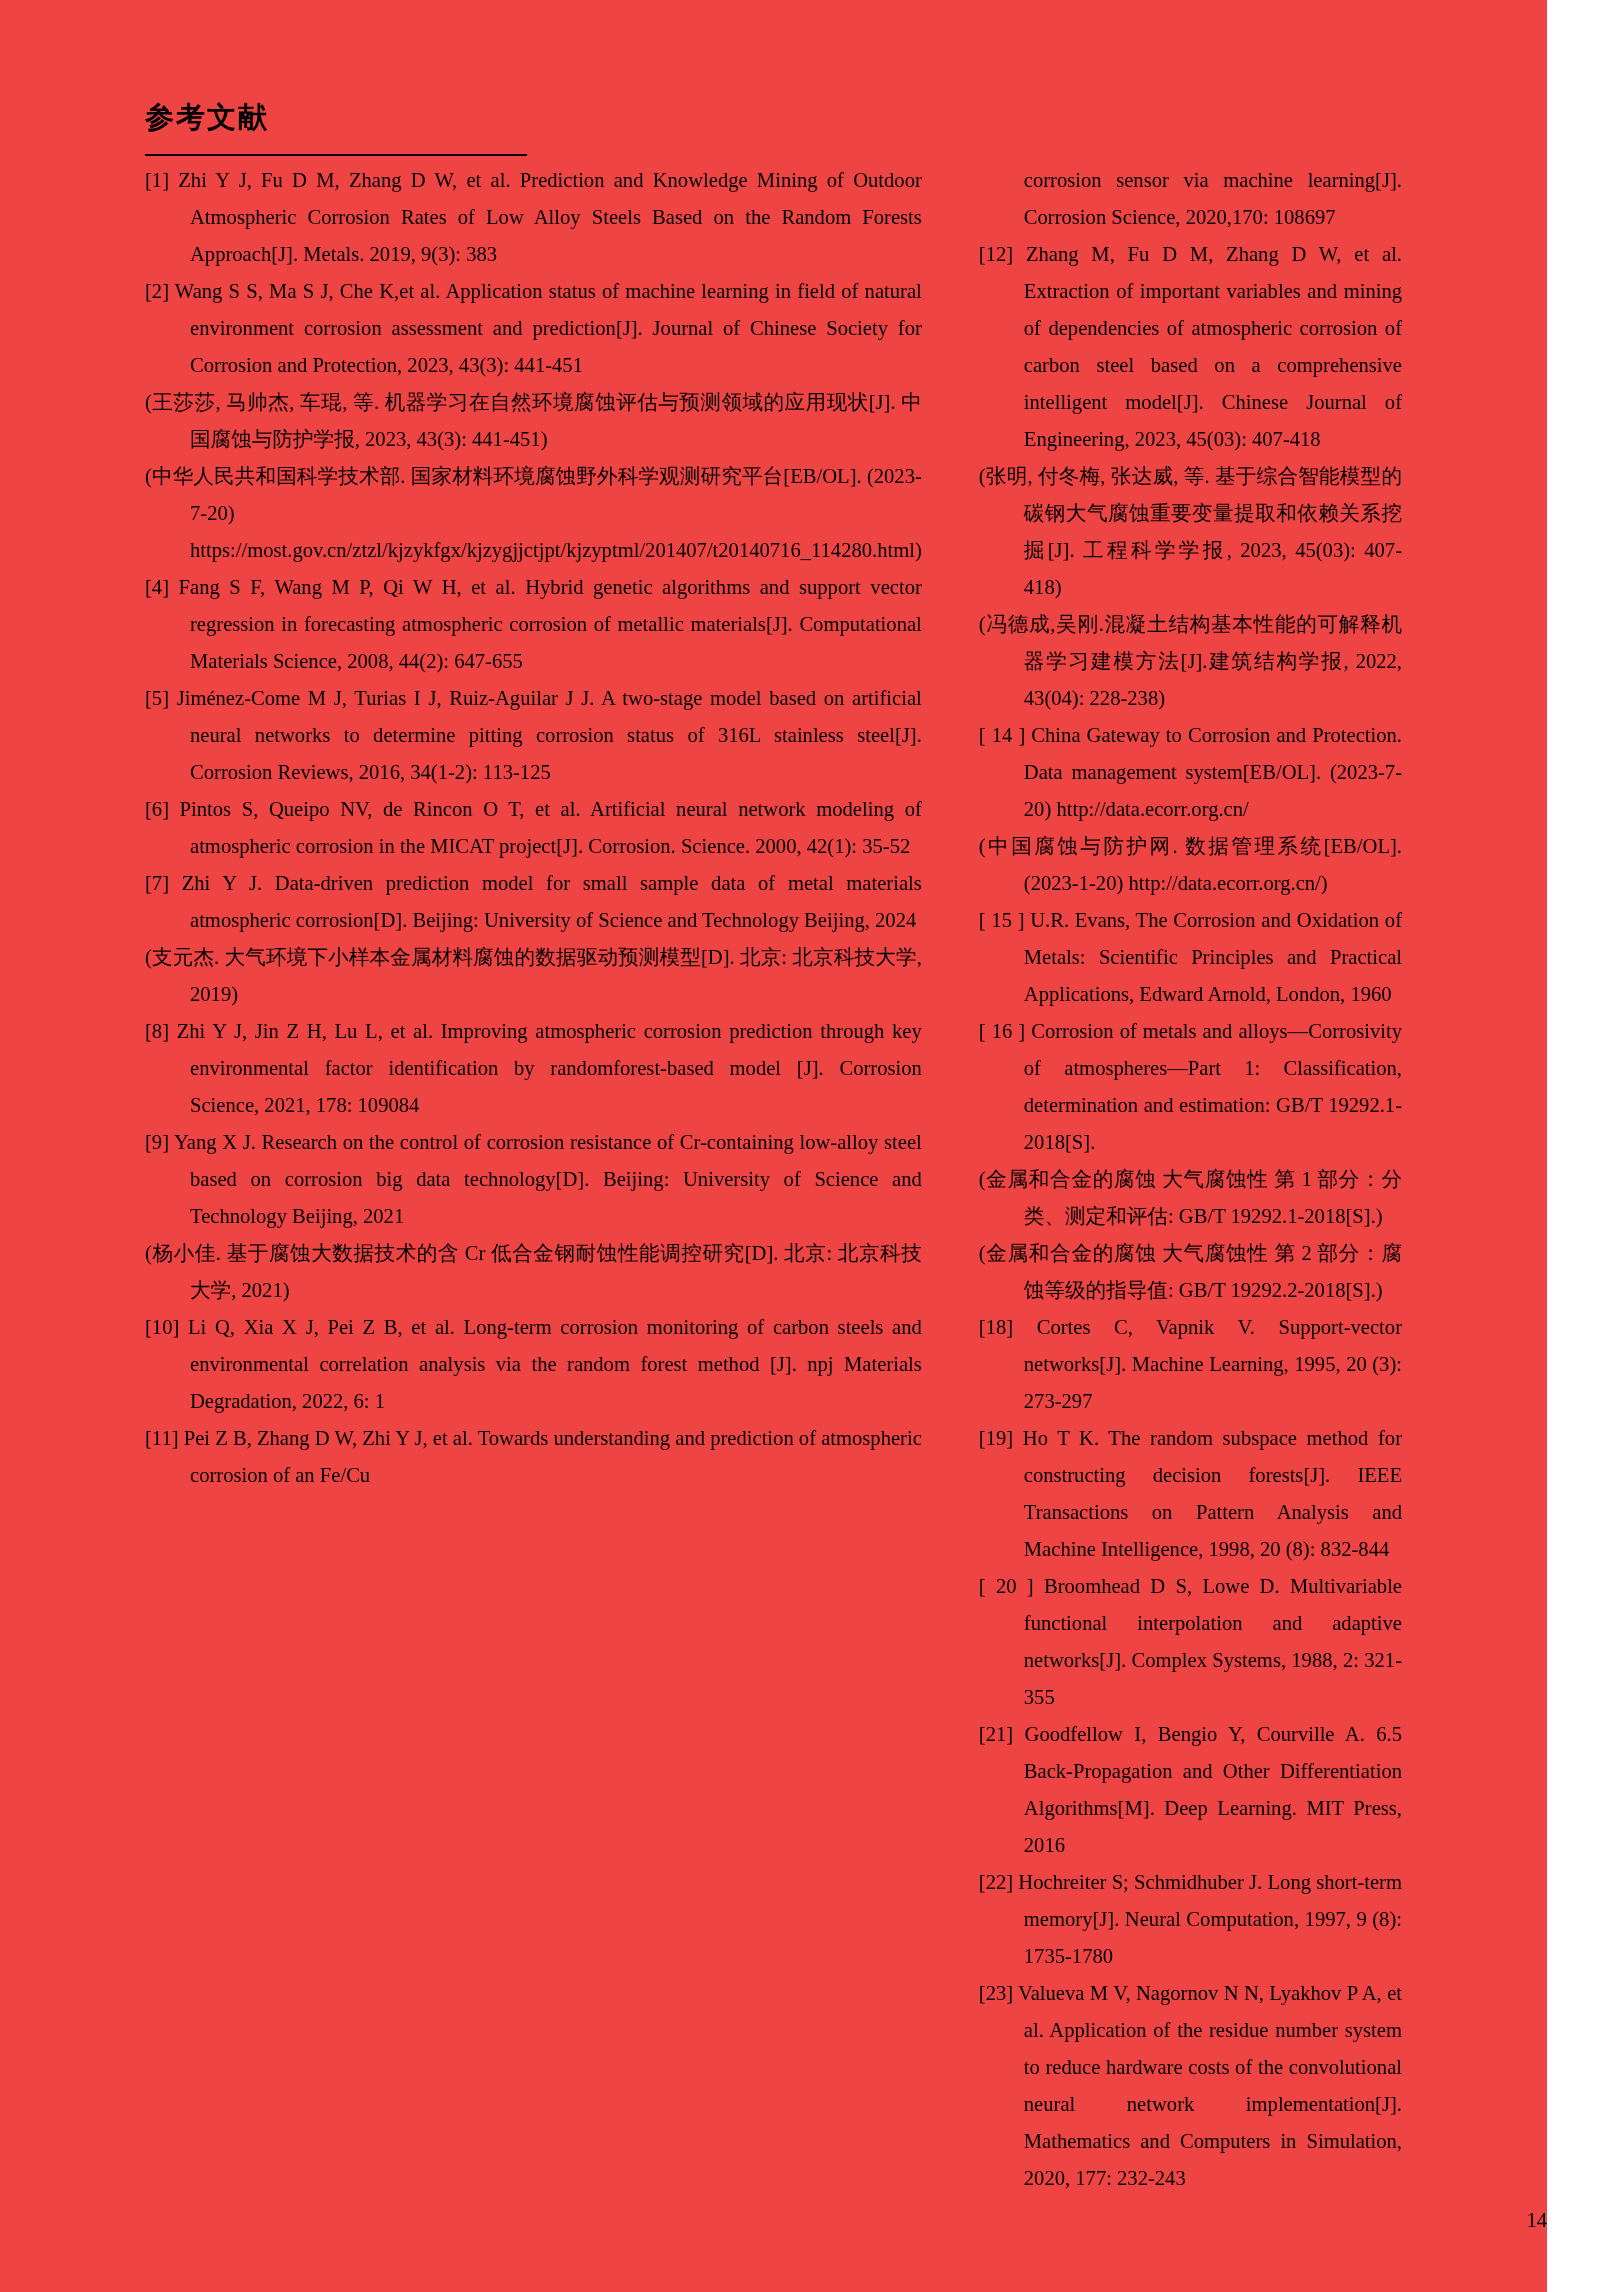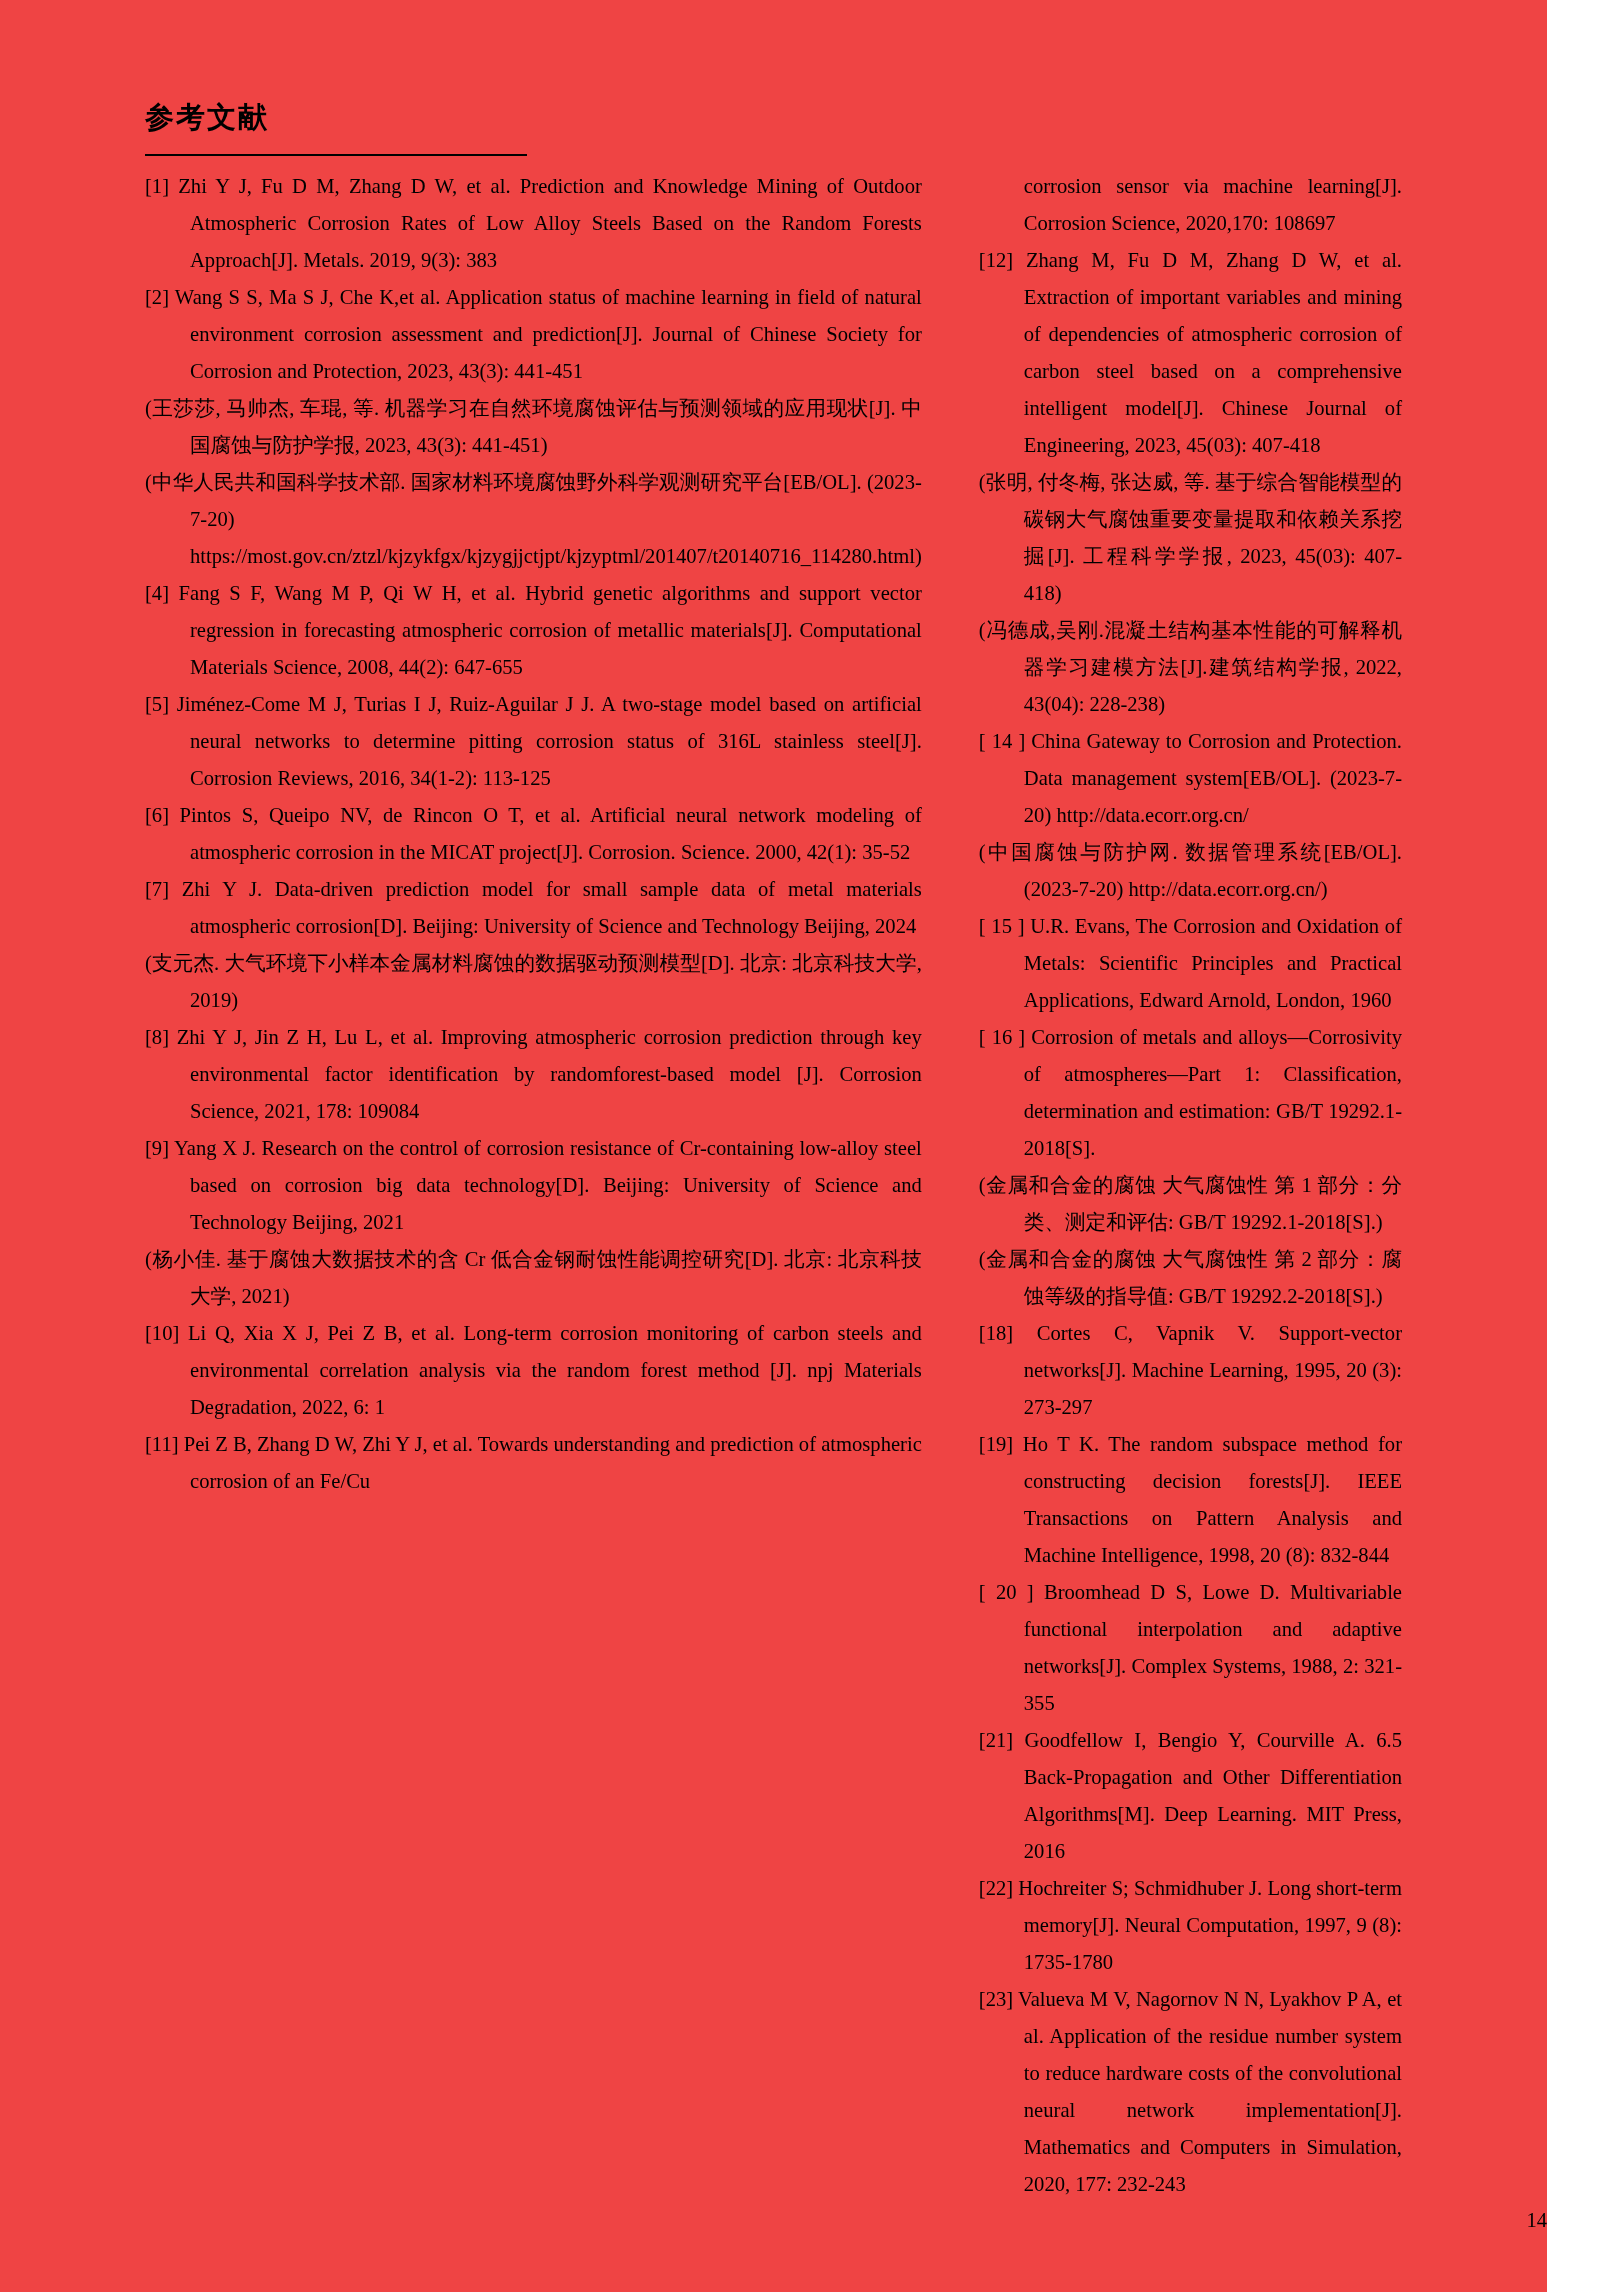--- a/index.html
+++ b/index.html
@@ -31,21 +31,21 @@
   }
   .heading-rule {
     width: 382px;
     height: 0;
     border-bottom: 2px solid #000000;
     margin-top: 15.7px;
   }
   .columns {
     display: flex;
     gap: 57px;
-    margin-top: 12px;
+    margin-top: 6px;
   }
   .col {
     flex: 1 1 0;
     font-size: 20.6px;
     line-height: 37px;
     text-align: justify;
   }
   .ref {
     margin: 0;
     padding-left: 45px;
@@ -95,21 +95,21 @@
           <p class="ref">(杨小佳. 基于腐蚀大数据技术的含 Cr 低合金钢耐蚀性能调控研究[D]. 北京: 北京科技大学, 2021)</p>
           <p class="ref">[10] Li Q, Xia X J, Pei Z B, et al. Long-term corrosion monitoring of carbon steels and environmental correlation analysis via the random forest method [J]. npj Materials Degradation, 2022, 6: 1</p>
           <p class="ref">[11] Pei Z B, Zhang D W, Zhi Y J, et al. Towards understanding and prediction of atmospheric corrosion of an Fe/Cu</p>
         </div>
       <div class="col">
           <p class="ref cont">corrosion sensor via machine learning[J]. Corrosion Science, 2020,170: 108697</p>
           <p class="ref">[12] Zhang M, Fu D M, Zhang D W, et al. Extraction of important variables and mining of dependencies of atmospheric corrosion of carbon steel based on a comprehensive intelligent model[J]. Chinese Journal of Engineering, 2023, 45(03): 407-418</p>
           <p class="ref">(张明, 付冬梅, 张达威, 等. 基于综合智能模型的碳钢大气腐蚀重要变量提取和依赖关系挖掘[J]. 工程科学学报, 2023, 45(03): 407-418)</p>
           <p class="ref">(冯德成,吴刚.混凝土结构基本性能的可解释机器学习建模方法[J].建筑结构学报, 2022, 43(04): 228-238)</p>
           <p class="ref">[ 14 ] China Gateway to Corrosion and Protection. Data management system[EB/OL]. (2023-7-20) http://data.ecorr.org.cn/</p>
-          <p class="ref">(中国腐蚀与防护网. 数据管理系统[EB/OL]. (2023-7-20) http://data.ecorr.org.cn/)</p>
+          <p class="ref">(中国腐蚀与防护网. 数据管理系统[EB/OL]. (2023-1-20) http://data.ecorr.org.cn/)</p>
           <p class="ref">[ 15 ] U.R. Evans, The Corrosion and Oxidation of Metals: Scientific Principles and Practical Applications, Edward Arnold, London, 1960</p>
           <p class="ref">[ 16 ] Corrosion of metals and alloys—Corrosivity of atmospheres—Part 1: Classification, determination and estimation: GB/T 19292.1-2018[S].</p>
           <p class="ref">(金属和合金的腐蚀 大气腐蚀性 第 1 部分：分类、测定和评估: GB/T 19292.1-2018[S].)</p>
           <p class="ref">(金属和合金的腐蚀 大气腐蚀性 第 2 部分：腐蚀等级的指导值: GB/T 19292.2-2018[S].)</p>
           <p class="ref">[18] Cortes C, Vapnik V. Support-vector networks[J]. Machine Learning, 1995, 20 (3): 273-297</p>
           <p class="ref">[19] Ho T K. The random subspace method for constructing decision forests[J]. IEEE Transactions on Pattern Analysis and Machine Intelligence, 1998, 20 (8): 832-844</p>
           <p class="ref">[ 20 ] Broomhead D S, Lowe D. Multivariable functional interpolation and adaptive networks[J]. Complex Systems, 1988, 2: 321-355</p>
           <p class="ref">[21] Goodfellow I, Bengio Y, Courville A. 6.5 Back-Propagation and Other Differentiation Algorithms[M]. Deep Learning. MIT Press, 2016</p>
           <p class="ref">[22] Hochreiter S; Schmidhuber J. Long short-term memory[J]. Neural Computation, 1997, 9 (8): 1735-1780</p>
           <p class="ref">[23] Valueva M V, Nagornov N N, Lyakhov P A, et al. Application of the residue number system to reduce hardware costs of the convolutional neural network implementation[J]. Mathematics and Computers in Simulation, 2020, 177: 232-243</p>

